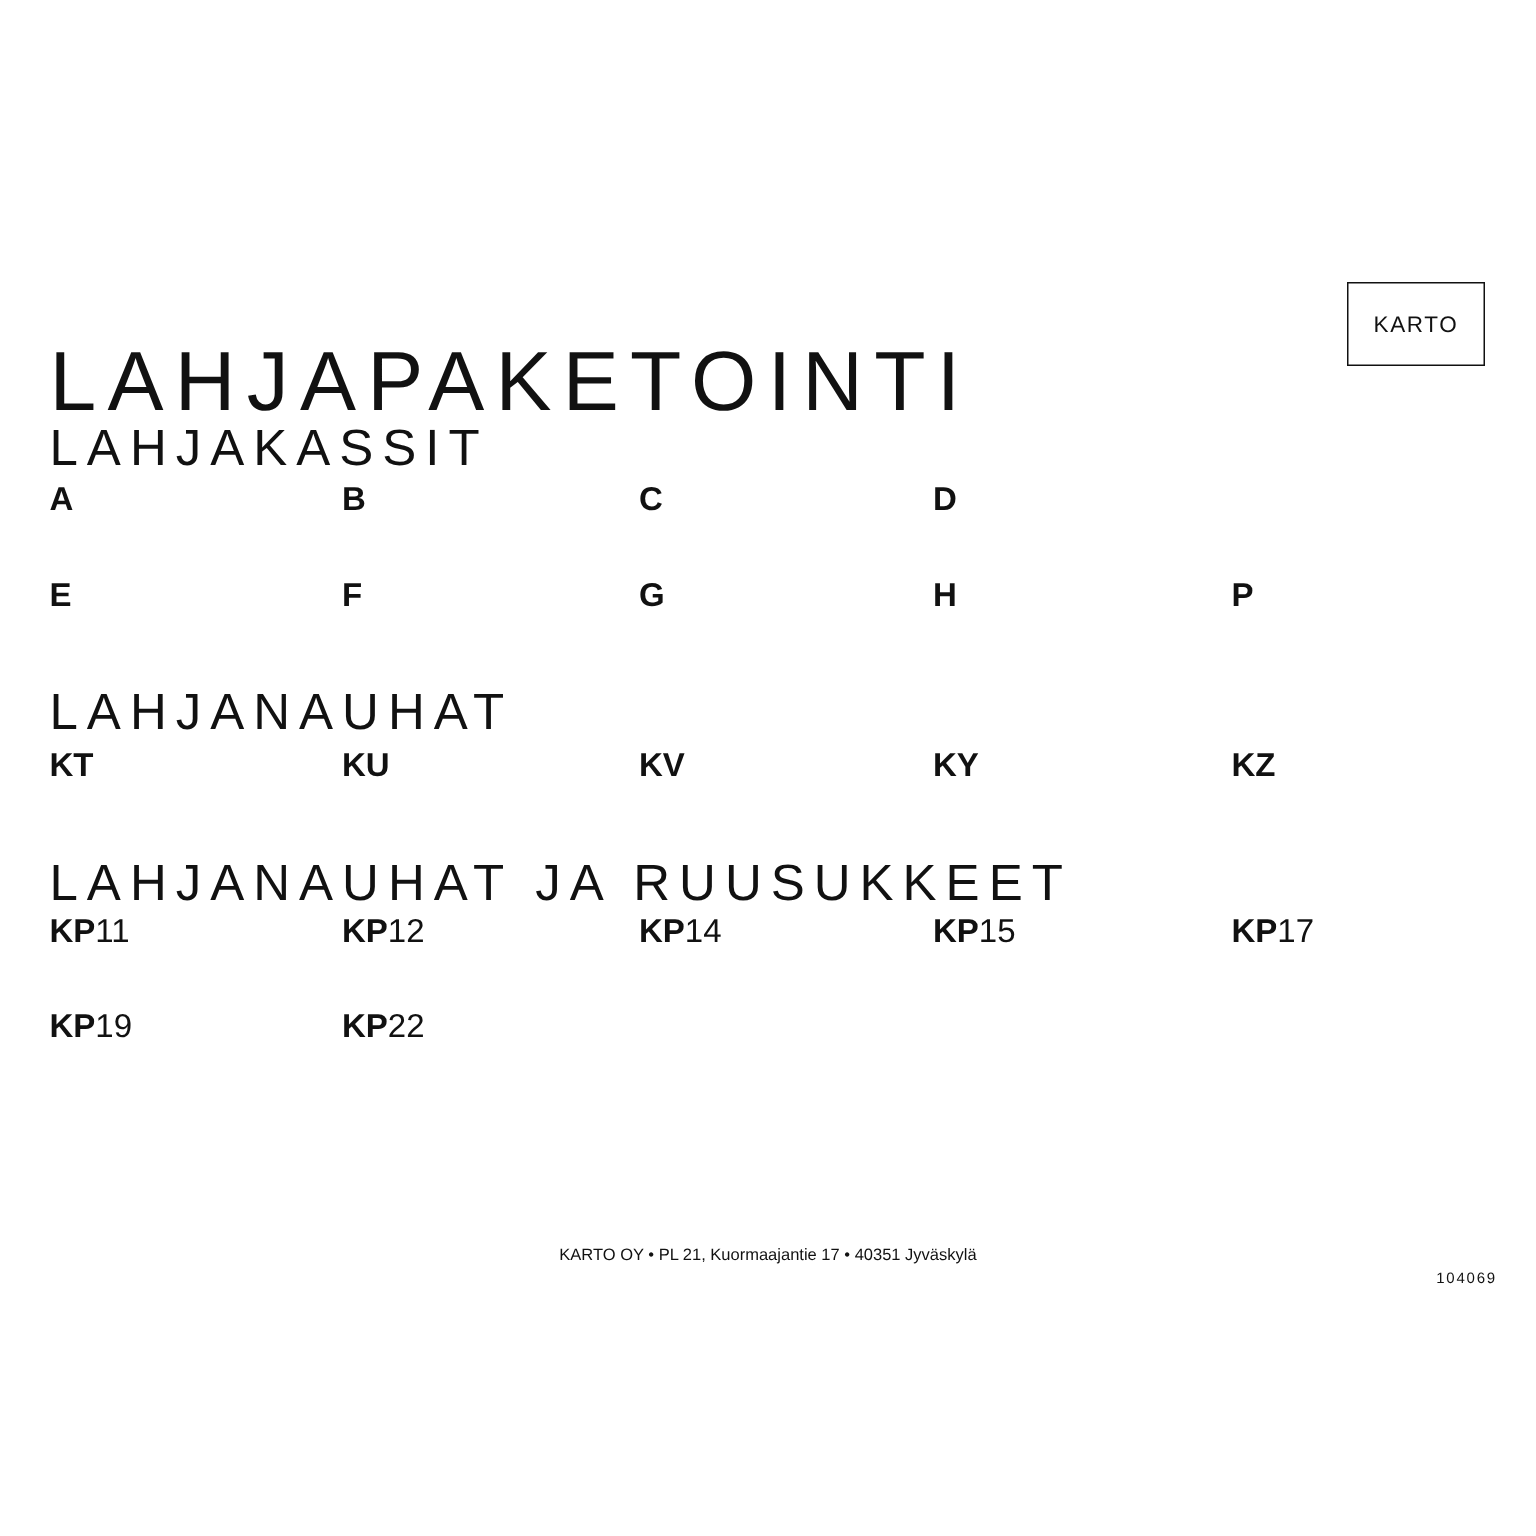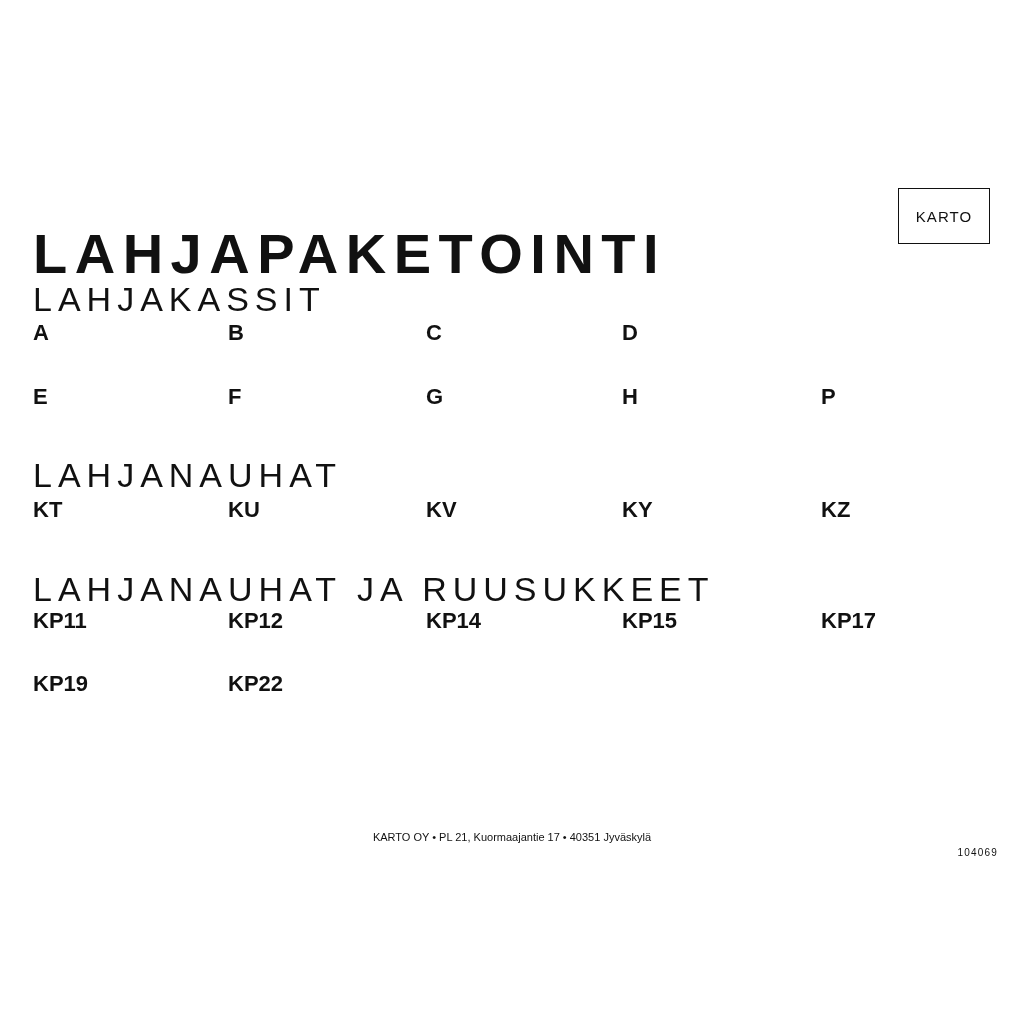--- a/index.html
+++ b/index.html
@@ -42,21 +42,21 @@
     font-weight: 400;
     color: #111111;
   }
 
   
   .main-title {
     position: absolute;
     left: 33px;
     top: 186px;
     font-size: 56px;
-    font-weight: 700;
+    font-weight: 400;
     letter-spacing: 7.5px;
     line-height: 60px;
     color: #111111;
     white-space: nowrap;
   }
 
   
   .section-heading {
     position: absolute;
     left: 33px;
@@ -79,21 +79,21 @@
   }
   .code {
     position: absolute;
     font-size: 22px;
     font-weight: bold;
     color: #111111;
     white-space: nowrap;
     top: 0;
   }
   .code .suffix {
-    font-weight: bold;
+    font-weight: normal;
   }
 
   
   .c0 { left: 0px; }
   .c1 { left: 195px; }
   .c2 { left: 393px; }
   .c3 { left: 589px; }
   .c4 { left: 788px; }
 
   

